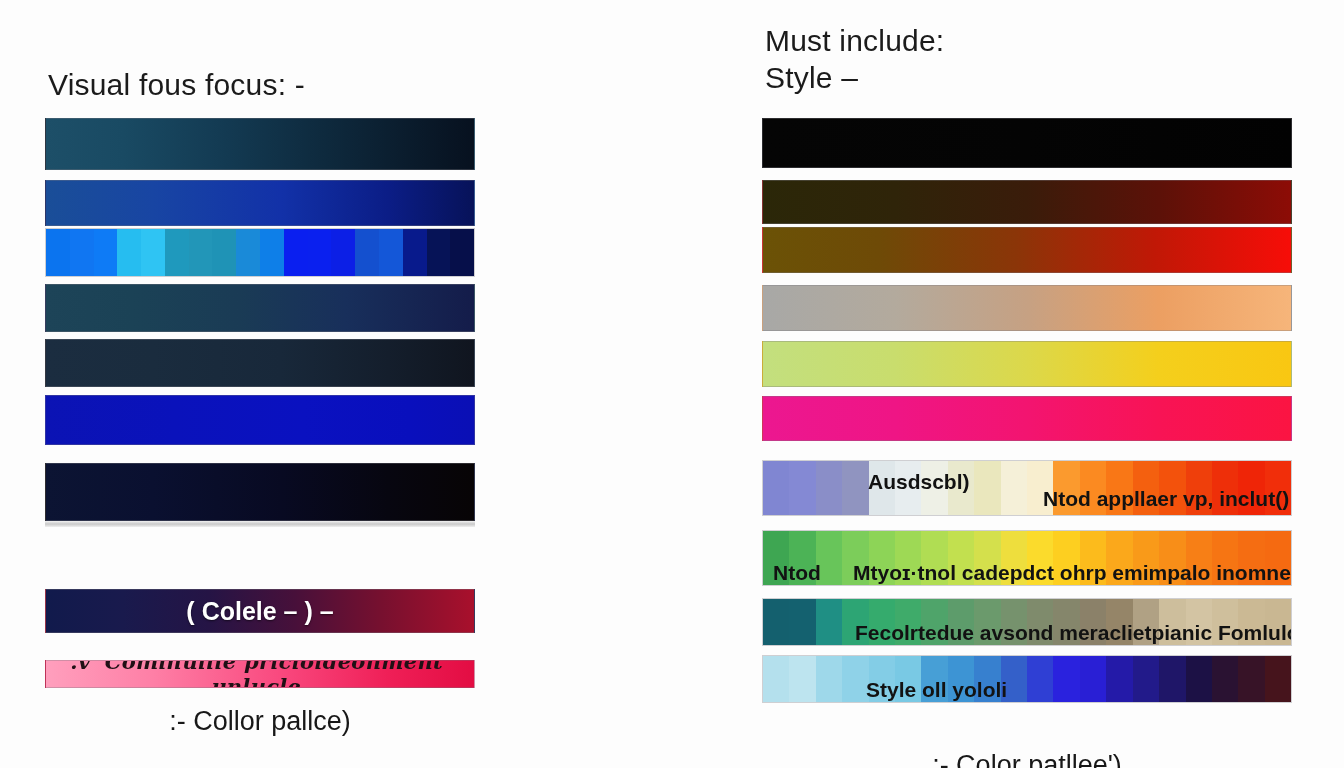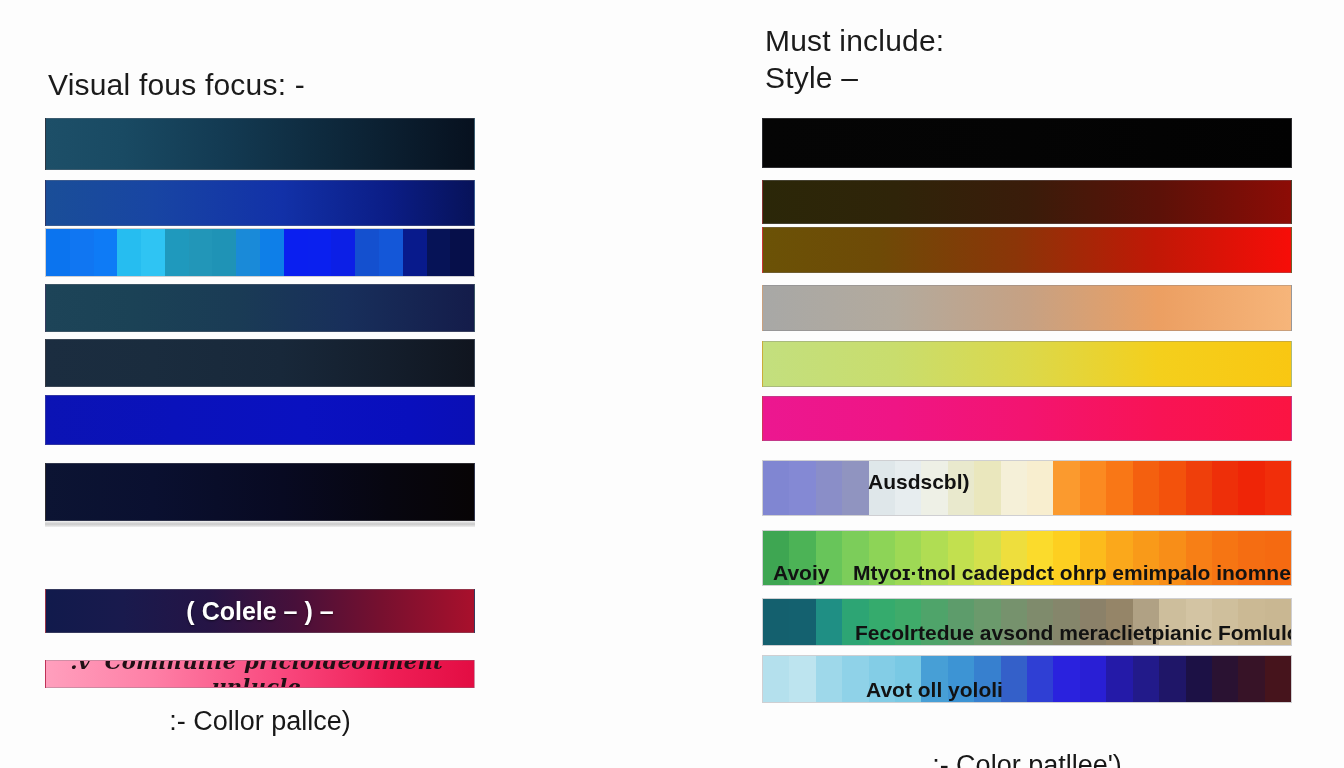--- a/index.html
+++ b/index.html
@@ -189,20 +189,21 @@
         <i style="background:#fb8a21"></i>
         <i style="background:#f97716"></i>
         <i style="background:#f4600f"></i>
         <i style="background:#f3520c"></i>
         <i style="background:#ef3f0b"></i>
         <i style="background:#ee2f09"></i>
         <i style="background:#ef2507"></i>
         <i style="background:#f12e0a"></i>
     </span>
     <span class="overlay-text" style="left:105px;top:9px;">Ausdscbl)</span>
+    <span class="overlay-text" style="left:280px;top:26px;">Ntod appllaer vp, inclut()</span>
   </div>
 
   <div class="bar" style="left:762px;top:530px;width:530px;height:56px;">
     <span class="swatches">
       <i style="background:#3ea652"></i>
         <i style="background:#4cb356"></i>
         <i style="background:#68c55a"></i>
         <i style="background:#7ccd5a"></i>
         <i style="background:#8dd457"></i>
         <i style="background:#9ed955"></i>
@@ -214,21 +215,21 @@
         <i style="background:#fdcf20"></i>
         <i style="background:#fcbb1c"></i>
         <i style="background:#fba81b"></i>
         <i style="background:#f99a19"></i>
         <i style="background:#f88e18"></i>
         <i style="background:#f77f16"></i>
         <i style="background:#f67513"></i>
         <i style="background:#f56d12"></i>
         <i style="background:#f56a11"></i>
     </span>
-    <span class="overlay-text" style="left:10px;top:30px;">Avoiy</span>
+    <span class="overlay-text" style="left:10px;top:30px;">Ntod</span>
     <span class="overlay-text" style="left:90px;top:30px;">Mtyoɪ·tnol cadepdct ohrp emimpalo inomney)</span>
   </div>
 
   <div class="bar" style="left:762px;top:598px;width:530px;height:48px;">
     <span class="swatches">
       <i style="background:#14606e"></i>
         <i style="background:#14616f"></i>
         <i style="background:#1f8f84"></i>
         <i style="background:#2da574"></i>
         <i style="background:#35ab6d"></i>
@@ -267,18 +268,18 @@
         <i style="background:#2a22de"></i>
         <i style="background:#291fd5"></i>
         <i style="background:#241aa8"></i>
         <i style="background:#221a8a"></i>
         <i style="background:#1f1668"></i>
         <i style="background:#1c1145"></i>
         <i style="background:#2a1232"></i>
         <i style="background:#371327"></i>
         <i style="background:#46141c"></i>
     </span>
-    <span class="overlay-text" style="left:103px;top:22px;">Avot oll yololi</span>
+    <span class="overlay-text" style="left:103px;top:22px;">Style oll yololi</span>
   </div>
 
   <div class="caption cap-right">:- Color patllee')</div>
 
 </div>
 
 </body></html>

